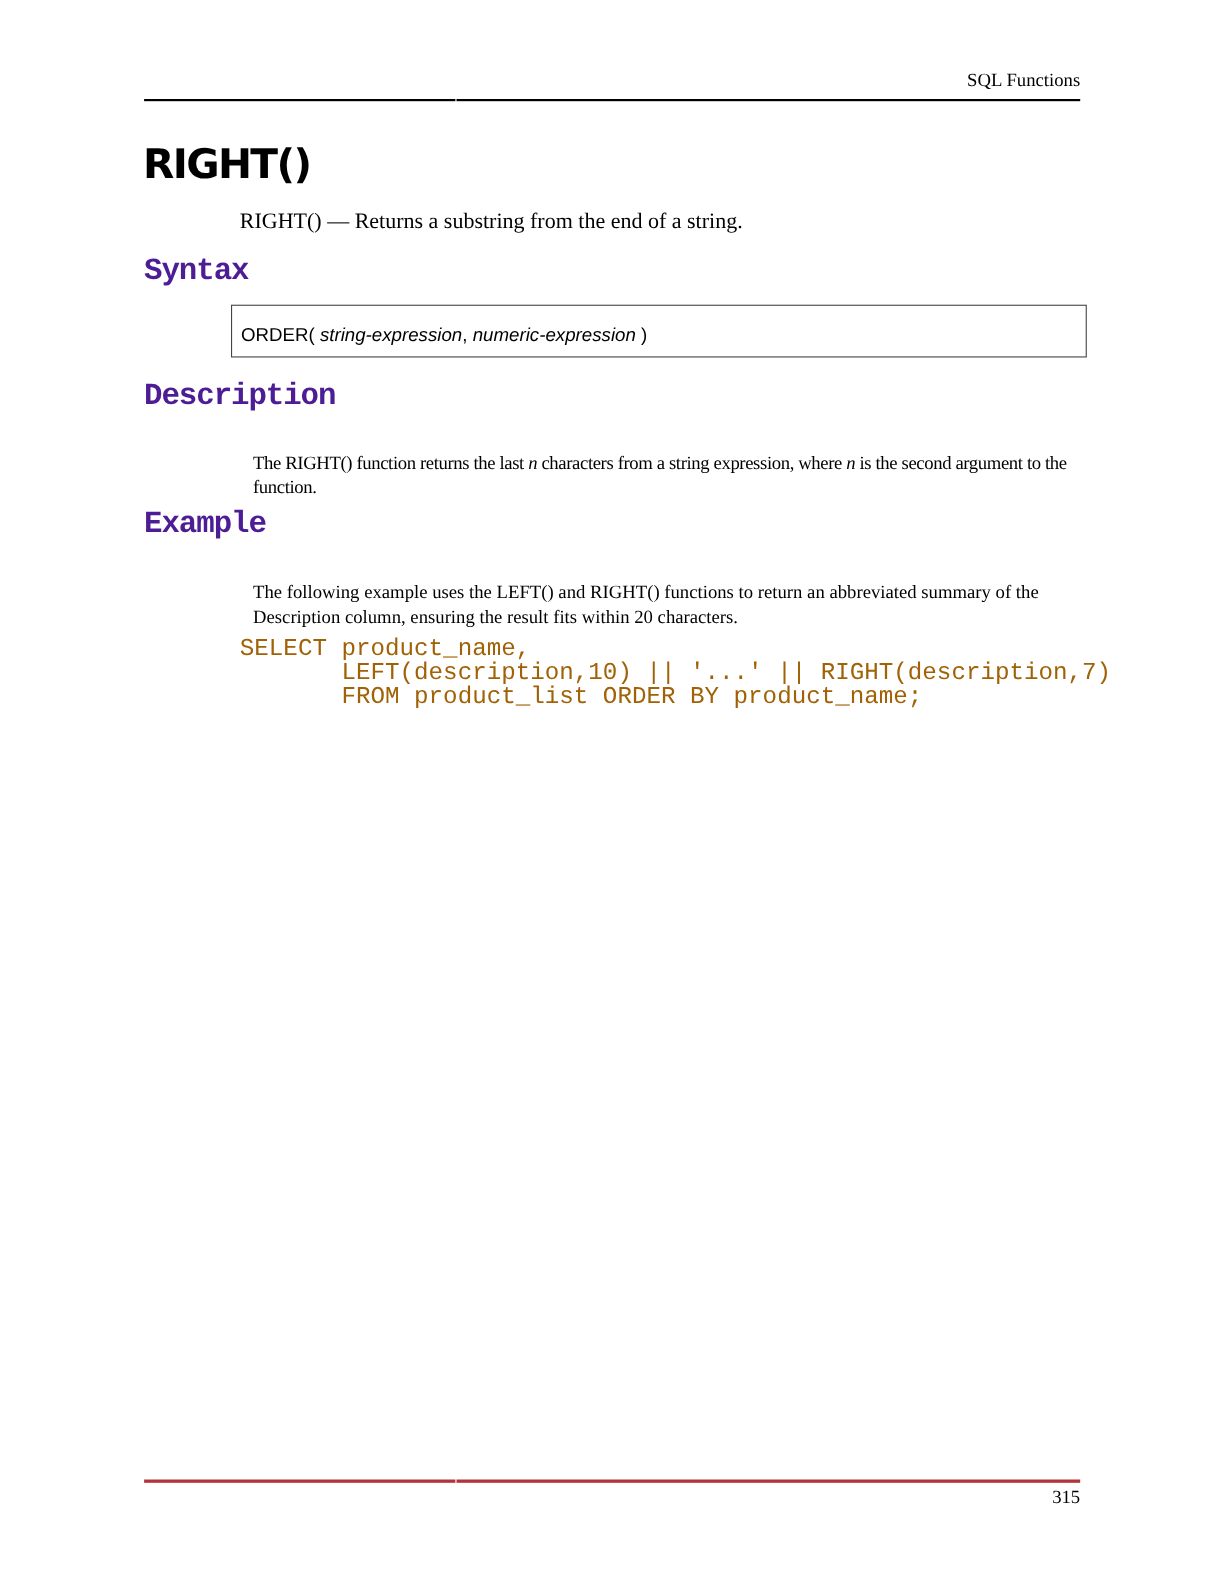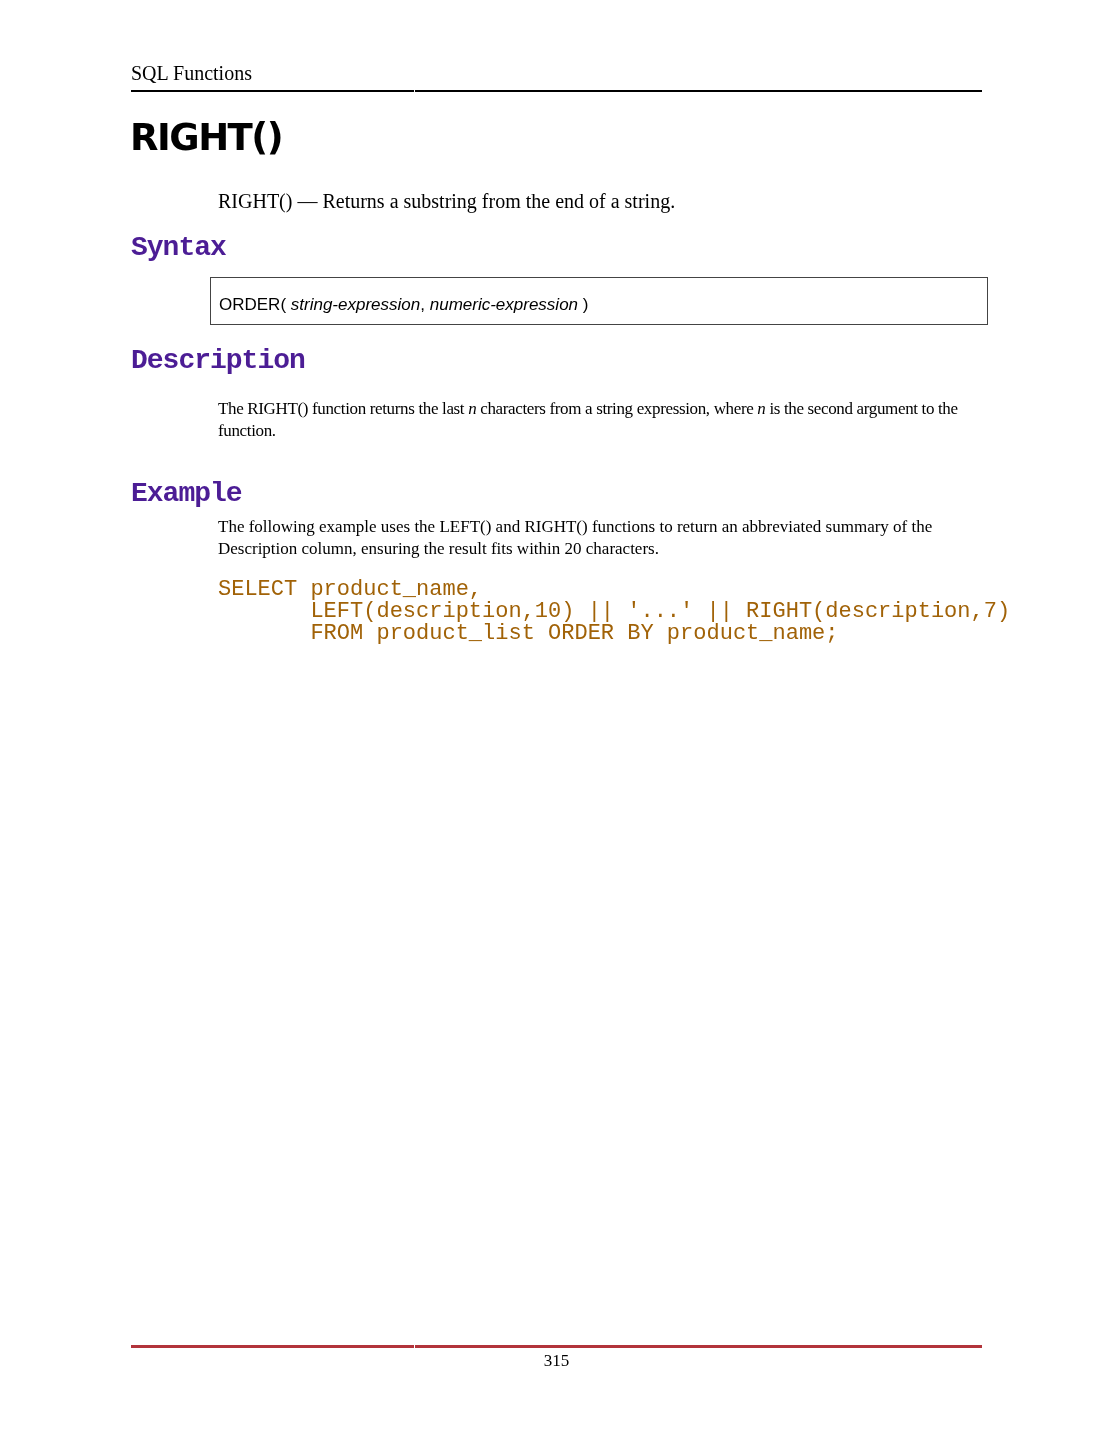--- a/index.html
+++ b/index.html
@@ -13,22 +13,22 @@
       position: relative;
       overflow: hidden;
       font-family: "Liberation Serif", serif;
       color: #000000;
     }
     .running-header {
       position: absolute;
       top: 62px;
       left: 131px;
       width: 851px;
-      text-align: left;
-      font-size: 20px;
+      text-align: right;
+      font-size: 17px;
       line-height: 22px;
     }
     .rule {
       position: absolute;
       left: 131px;
       width: 851px;
       height: 2px;
     }
     .rule .seg {
       position: absolute;
@@ -37,21 +37,21 @@
     }
     .rule .seg.left { left: 0; width: 283px; }
     .rule .seg.right { left: 284px; right: 0; }
     .rule.top { top: 90px; }
     .rule.top .seg { background: #000000; }
     .rule.bottom { top: 1345px; height: 3px; }
     .rule.bottom .seg { background: #b2343b; }
 
     .page-title {
       position: absolute;
-      top: 114px;
+      top: 126px;
       left: 130px;
       margin: 0;
       font-family: "DejaVu Sans", sans-serif;
       font-weight: bold;
       font-size: 37px;
       letter-spacing: -1.5px;
       line-height: 48px;
       color: #000000;
     }
     .refpurpose {
@@ -67,21 +67,21 @@
       margin: 0;
       font-family: Liberation Mono, monospace;
       font-weight: bold;
       font-size: 28px;
       letter-spacing: -1px;
       line-height: 36px;
       color: #4c1d95;
     }
     .h-syntax { top: 230px; }
     .h-description { top: 343px; }
-    .h-example { top: 476px; }
+    .h-example { top: 460px; }
 
     .synopsis-box {
       position: absolute;
       top: 277px;
       left: 210px;
       width: 778px;
       height: 48px;
       border: 1px solid #444444;
       box-sizing: border-box;
       font-family: "Liberation Sans", sans-serif;
@@ -90,21 +90,21 @@
       padding: 16px 0 0 8px;
     }
     .synopsis-box em { font-style: italic; }
 
     .para {
       position: absolute;
       left: 218px;
       width: 766px;
       font-size: 17px;
       line-height: 22px;
-      margin: 0;
+      margin: 12px;
     }
     .para-description { top: 398px; letter-spacing: -0.35px; }
     .para-example { top: 516px; }
     .para em { font-style: italic; }
 
     .code-block {
       position: absolute;
       top: 579px;
       left: 218px;
       margin: 0;
@@ -112,21 +112,21 @@
       font-size: 22px;
       line-height: 22px;
       color: #a16207;
       white-space: pre;
     }
     .page-number {
       position: absolute;
       top: 1350px;
       left: 131px;
       width: 851px;
-      text-align: center;
+      text-align: right;
       font-size: 17px;
       line-height: 22px;
     }
   </style>
 </head>
 <body>
 
 <div class="running-header">SQL Functions</div>
 <div class="rule top">
   <div class="seg left"></div>

